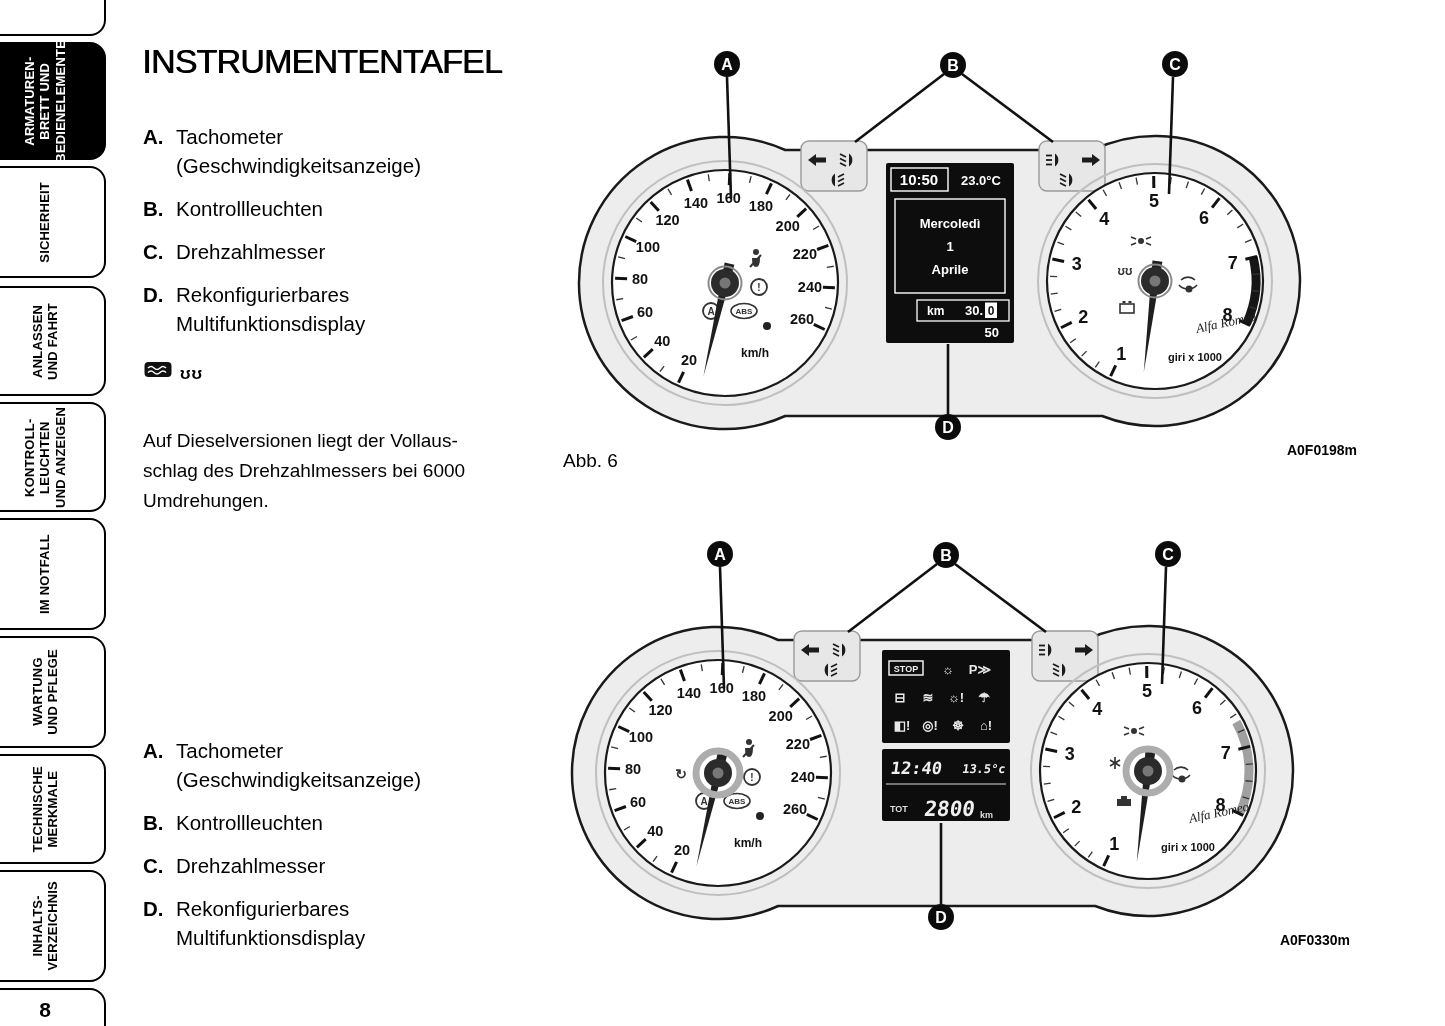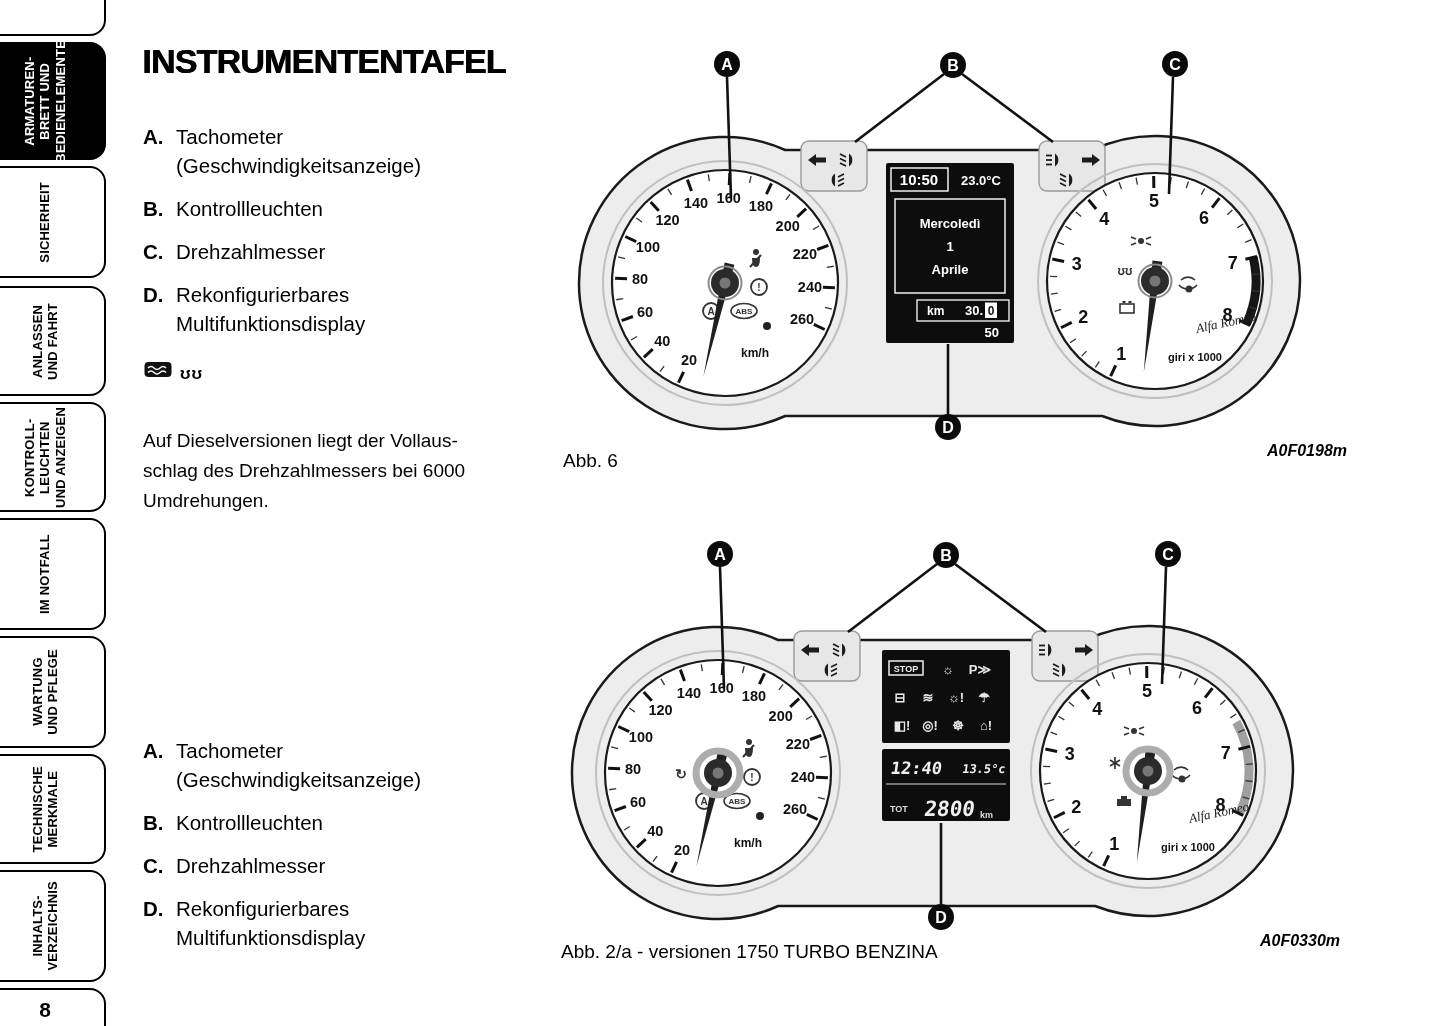--- a/index.html
+++ b/index.html
@@ -10,37 +10,37 @@
   .sidebar{position:absolute;left:0;top:0;width:130px;height:1026px}
   .tab{position:absolute;left:-16px;width:122px;background:#fff;border:2px solid #000;
        border-radius:16px;display:flex;align-items:center;justify-content:center}
   .tab.active{background:#000;color:#fff}
   .vtext{writing-mode:vertical-rl;transform:rotate(180deg);font-weight:bold;font-size:13px;
          line-height:1.18;text-align:center;white-space:pre-line;letter-spacing:.2px}
   .pagetab{align-items:flex-start;justify-content:center;padding-top:8px}
   .pnum{font-weight:bold;font-size:21px}
 
   
-  .title{position:absolute;left:142px;top:42px;font-size:34px;font-weight:bold;
+  .title{position:absolute;left:142px;top:42px;font-size:34px;font-weight:normal;
          letter-spacing:-.8px;text-shadow:.8px 0 #000}
   .legend{position:absolute;left:143px;width:430px}
   .li{display:flex;margin-bottom:14px;font-size:20.5px;line-height:29px}
   .li .k{font-weight:bold;flex:0 0 33px}
   .preline{white-space:pre-line}
   .note{position:absolute;left:143px;top:356px;display:flex;width:440px;
         font-size:20.5px;line-height:29px}
   .note-icons{flex:0 0 85px;display:flex;align-items:flex-start;gap:7px;padding-top:3px}
   .coil{font-weight:bold;font-size:17px;letter-spacing:1px}
   .para{position:absolute;left:143px;top:426px;width:430px;font-size:19px;line-height:30px}
 
   
   .fig{position:absolute}
   .fig svg{display:block;font-family:"Liberation Sans",sans-serif}
   .figcap{position:absolute;font-size:19px}
-  .figcode{position:absolute;right:18px;font-size:16px;font-weight:bold;font-style:italic}
+  .figcode{position:absolute;right:8px;font-size:14px;font-weight:bold;}
 </style>
 </head>
 <body>
 
 <nav class="sidebar">
   <div class="tab" style="top:-26px;height:62px"></div>
   <div class="tab active" style="top:42px;height:118px">
     <span class="vtext">ARMATUREN-
 BRETT UND
 BEDIENELEMENTE</span>
@@ -570,15 +570,14 @@
         <circle cx="448" cy="27" r="13" fill="#0b0b0b"></circle>
         <text x="448" y="32.5" text-anchor="middle" fill="#fff" font-size="16" font-weight="bold">B</text>
         <line x1="668" y1="39" x2="664" y2="156" stroke="#111" stroke-width="2.6"></line>
         <circle cx="670" cy="26" r="13" fill="#0b0b0b"></circle>
         <text x="670" y="31.5" text-anchor="middle" fill="#fff" font-size="16" font-weight="bold">C</text>
         <line x1="443" y1="295" x2="443" y2="376" stroke="#111" stroke-width="2.6"></line>
         <circle cx="443" cy="389" r="13" fill="#0b0b0b"></circle>
         <text x="443" y="394.5" text-anchor="middle" fill="#fff" font-size="16" font-weight="bold">D</text>
       </g>
     </svg>
-  <div class="figcap" style="left:63px;top:413px">Abb. 2/a - versionen 1750 TURBO BENZINA</div>
   <div class="figcode" style="top:404px">A0F0330m</div>
 </div>
 
 </body></html>

